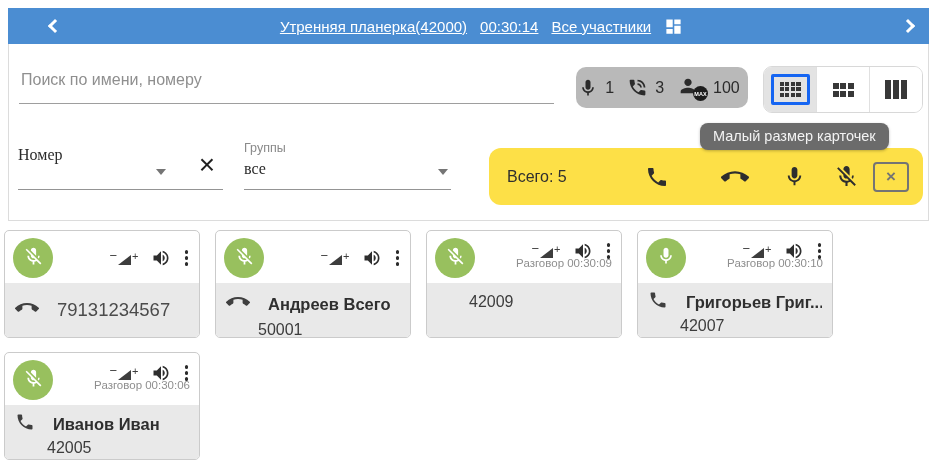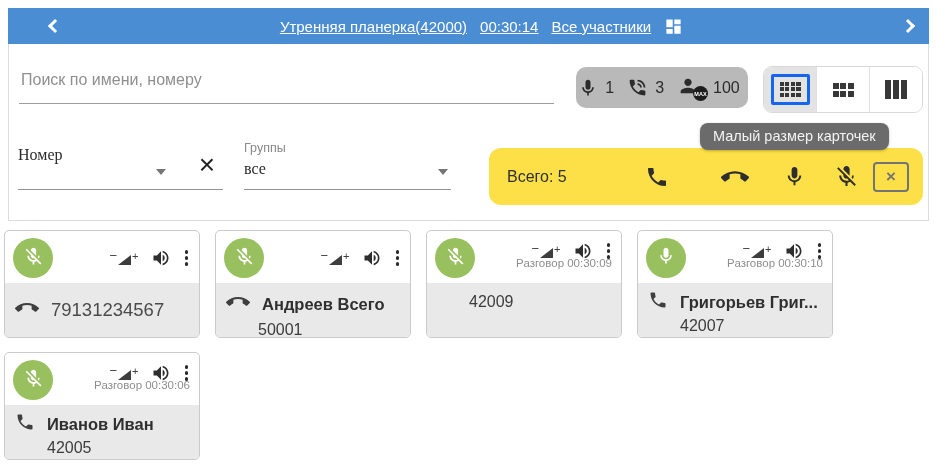--- a/index.html
+++ b/index.html
@@ -110,21 +110,21 @@
   .card-icons { position: absolute; right: 9px; top: 17px; display: flex; align-items: center; gap: 12px; }
   .card.has-talk .card-icons { top: 10px; }
   .talk { position: absolute; right: 9px; top: 26px; font-size: 11.5px; color: #8e8e8e; white-space: nowrap; }
   .volw { display: inline-flex; align-items: flex-end; cursor: pointer; }
   .volw .minus { font-size: 13px; color: #3d3d3d; line-height: 1; transform: translateY(-3px); margin-right: 1px; }
   .volw .wedge { width: 0; height: 0; border-bottom: 10px solid #3d3d3d; border-left: 13px solid transparent; }
   .volw .plus  { font-size: 11px; color: #3d3d3d; line-height: 1; transform: translateY(-3px); margin-left: 1px; }
   .dots { display: inline-flex; flex-direction: column; gap: 2.5px; padding: 0 2px; cursor: pointer; }
   .dots i { width: 3.5px; height: 3.5px; border-radius: 50%; background: #2b2b2b; }
   .card-footer { flex: 1; background: #e9e9e9; padding: 7px 10px 0; }
-  .name-row { display: flex; align-items: center; gap: 12px; }
+  .name-row { display: flex; align-items: center; gap: 18px; }
   .pname { font-size: 16.5px; font-weight: bold; color: #2f2f2f; white-space: nowrap; overflow: hidden; }
   .pnum  { font-size: 16px; color: #3c3c3c; margin: 3px 0 0 32px; }
   .card.plain .card-footer { padding-top: 13px; }
   .card.plain .pname { font-weight: 400; font-size: 18.5px; color: #4b4b4b; }
   .spk { cursor: pointer; display: flex; }
 </style>
 </head>
 <body>
 
 <div class="header">

